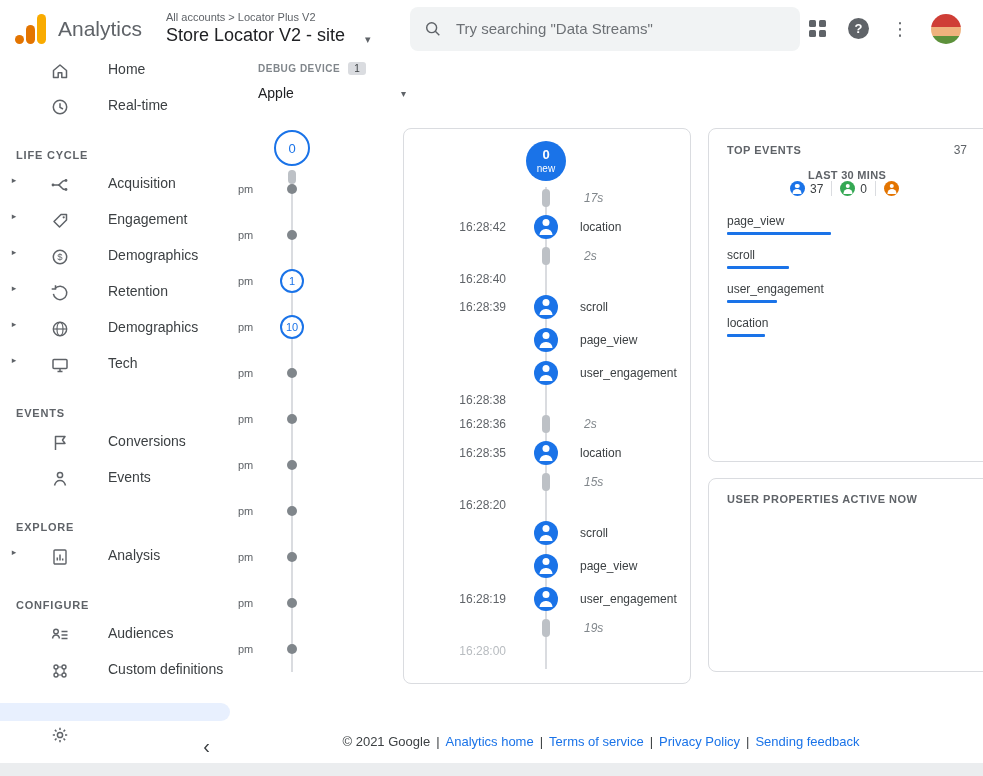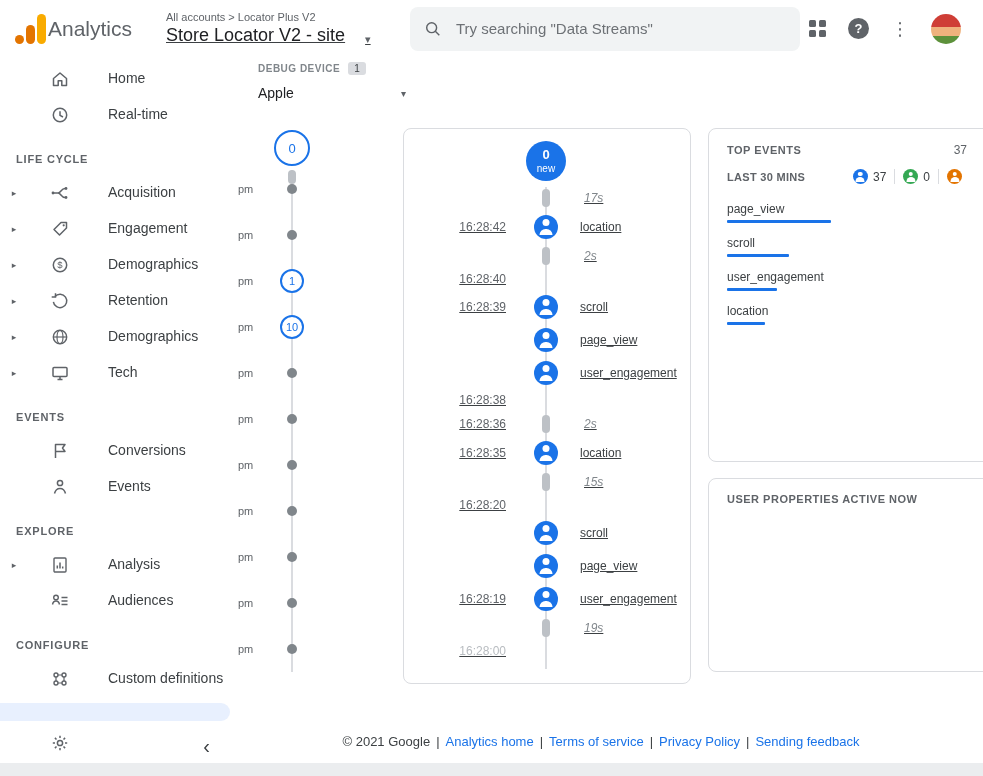--- a/index.html
+++ b/index.html
@@ -2,46 +2,46 @@
 <html><head>
 <meta charset="utf-8">
 <style>
   html,body{margin:0;padding:0;}
   body{width:983px;height:776px;position:relative;overflow:hidden;background:#fff;
        font-family:"Liberation Sans", sans-serif;color:#3c4043;}
   svg{display:block;}
 
   
   .header{position:absolute;top:0;left:0;right:0;height:57px;display:flex;align-items:center;background:#fff;z-index:4;}
-  .logo-area{display:flex;align-items:center;padding-left:14px;cursor:pointer;width:136px;flex:none;}
+  .logo-area{display:flex;align-items:center;gap:10px;padding-left:14px;cursor:pointer;width:136px;flex:none;}
   .ga-logo{position:relative;width:34px;height:30px;flex:none;}
   .ga-bar-tall{position:absolute;right:2px;bottom:0;width:9px;height:30px;background:#f9ab00;border-radius:4.5px;}
   .ga-bar-mid{position:absolute;left:12px;bottom:0;width:9px;height:19px;background:#e37400;border-radius:4.5px;}
   .ga-dot{position:absolute;left:1px;bottom:0;width:9px;height:9px;background:#e37400;border-radius:50%;}
   .app-name{font-size:21px;color:#5f6368;}
   .property-block{margin-left:16px;cursor:pointer;min-width:230px;}
   .breadcrumb{font-size:11px;color:#5f6368;}
-  .property-row{display:flex;align-items:flex-end;gap:20px;margin-top:2px;text-decoration:underline;}
+  .property-row{display:flex;align-items:flex-end;gap:20px;margin-top:2px;}
   .property-name{font-size:18px;color:#202124;}
   .caret{font-size:11px;color:#5f6368;}
   .search-bar{margin-left:14px;width:390px;height:44px;background:#f1f3f4;border-radius:8px;display:flex;align-items:center;padding:0 14px;box-sizing:border-box;}
   .search-ic{width:18px;height:18px;flex:none;margin-right:12px;}
   .search-input{border:none;outline:none;background:transparent;font-family:"Liberation Sans",sans-serif;font-size:15px;color:#3c4043;width:100%;}
   .search-input::placeholder{color:#5f6368;opacity:.9;}
   .header-actions{margin-left:auto;margin-right:22px;display:flex;align-items:center;gap:22px;}
   .apps-grid{display:grid;grid-template-columns:7px 7px;grid-gap:3px;cursor:pointer;}
   .apps-grid i{width:7px;height:7px;background:#5f6368;border-radius:1.5px;}
   .help-circle{width:21px;height:21px;border-radius:50%;background:#5f6368;color:#fff;font-size:13px;font-weight:bold;display:flex;align-items:center;justify-content:center;cursor:pointer;}
   .more-dots{font-size:18px;color:#5f6368;cursor:pointer;line-height:1;}
   .avatar{width:30px;height:30px;border-radius:50%;cursor:pointer;
           background:linear-gradient(180deg,#cf3e36 0%,#cf3e36 42%,#efb27d 42%,#efb27d 72%,#5d913b 72%);}
 
   
   .sidebar{position:absolute;top:57px;left:0;width:236px;bottom:13px;background:#fff;z-index:3;padding-top:4px;box-sizing:border-box;}
-  .side-row{display:flex;align-items:center;min-height:36px;padding:0 8px;cursor:pointer;color:#3c4043;font-size:14px;gap:24px;}
+  .side-row{display:flex;min-height:36px;padding:0 8px;cursor:pointer;color:#3c4043;font-size:14px;gap:24px;}
   .side-arrow{width:12px;flex:none;font-size:9px;color:#5f6368;text-align:center;}
   .side-icon{width:20px;height:20px;margin:0 14px 0 6px;color:#5f6368;flex:none;}
   .side-label{line-height:1.25;max-width:120px;}
   .side-row[data-type="section"]{min-height:22px;padding:16px 0 4px 16px;color:#5f6368;font-size:11px;font-weight:bold;letter-spacing:.8px;cursor:default;}
   .side-strip{height:18px;margin:6px 0 4px 0;width:calc(100% - 6px);background:#e8f0fe;border-radius:0 18px 18px 0;cursor:pointer;}
   .collapse-btn{position:absolute;bottom:4px;right:20px;border:none;background:none;font-size:20px;color:#3c4043;cursor:pointer;font-family:"Liberation Sans",sans-serif;}
 
   
   .main{position:absolute;top:57px;left:236px;right:0;bottom:13px;background:#fff;overflow:hidden;}
 
@@ -64,21 +64,21 @@
   .m-circle{display:none;width:20px;height:20px;border:2px solid #1a73e8;background:#fff;border-radius:50%;color:#1a73e8;font-size:11px;align-items:center;justify-content:center;}
   .minute-row[data-kind="circle"] .m-circle{display:flex;}
 
   
   .stream-card{position:absolute;left:167px;top:71px;width:288px;height:556px;border:1px solid #dadce0;border-radius:8px;background:#fff;overflow:hidden;box-sizing:border-box;}
   .stream-line{position:absolute;left:141px;top:58px;bottom:14px;width:2px;background:#dadce0;}
   .stream-top-circle{position:absolute;left:122px;top:12px;width:40px;height:40px;border-radius:50%;background:#1a73e8;color:#fff;display:flex;flex-direction:column;align-items:center;justify-content:center;line-height:1.1;z-index:2;cursor:pointer;}
   .stc-num{font-size:13px;font-weight:bold;}
   .stc-new{font-size:10px;}
   .stream-rows{position:relative;margin-top:56px;}
-  .stream-row{display:grid;grid-template-columns:116px 52px 1fr;align-items:center;text-decoration:underline;}
+  .stream-row{display:grid;grid-template-columns:116px 52px 1fr;align-items:center;}
   .stream-row[data-type="event"]{height:33px;}
   .stream-row[data-type="time"],.stream-row[data-type="time-end"]{height:22px;}
   .stream-row[data-type="duration"]{height:25px;}
   .stream-time{text-align:right;padding-right:14px;font-size:12px;color:#5f6368;}
   .stream-row[data-type="time-end"] .stream-time{color:#b8bcc0;}
   .stream-node{display:flex;align-items:center;justify-content:center;position:relative;z-index:2;}
   .seg{display:none;width:8px;height:18px;border-radius:4px;background:#bdc1c6;}
   .stream-row[data-type="duration"] .seg{display:block;}
   .evt-badge{display:none;position:relative;width:24px;height:24px;border-radius:50%;background:#1a73e8;}
   .evt-badge::before{content:"";position:absolute;left:50%;top:4px;transform:translateX(-50%);width:7px;height:7px;border-radius:50%;background:#fff;}
@@ -86,21 +86,21 @@
   .stream-row[data-type="event"] .evt-badge{display:block;}
   .stream-label{font-size:12px;color:#3c4043;padding-left:8px;display:flex;align-items:center;gap:4px;}
   .dur{font-style:italic;color:#80868b;}
 
   
   .right-col{position:absolute;left:472px;top:71px;width:300px;}
   .card{border:1px solid #dadce0;border-radius:8px;background:#fff;box-sizing:border-box;}
   .top-events{height:334px;padding:14px 40px 14px 18px;}
   .te-head{display:flex;justify-content:space-between;align-items:center;font-size:11px;font-weight:bold;color:#5f6368;letter-spacing:.5px;}
   .te-total{font-weight:normal;font-size:12px;letter-spacing:0;}
-  .te-sub{display:flex;justify-content:space-between;align-items:center;margin-top:12px;font-size:11px;font-weight:bold;color:#5f6368;letter-spacing:.3px;}
+  .te-sub{display:flex;justify-content:space-between;align-items:center;margin-top:12px;font-size:11px;font-weight:bold;color:#5f6368;letter-spacing:.3px;flex-direction:column;}
   .te-counters{display:flex;align-items:center;font-weight:normal;letter-spacing:0;}
   .counter{display:flex;align-items:center;gap:5px;font-size:12px;color:#3c4043;}
   .counter + .counter{border-left:1px solid #dadce0;margin-left:8px;padding-left:8px;}
   .counter-dot{width:15px;height:15px;border-radius:50%;position:relative;flex:none;}
   .counter-dot::before{content:"";position:absolute;left:50%;top:2.5px;transform:translateX(-50%);width:4.5px;height:4.5px;border-radius:50%;background:#fff;}
   .counter-dot::after{content:"";position:absolute;left:50%;bottom:2.5px;transform:translateX(-50%);width:9px;height:4.5px;border-radius:5px 5px 0 0;background:#fff;}
   .te-list{margin-top:18px;}
   .te-row{margin-bottom:13px;cursor:pointer;}
   .te-name{display:block;font-size:12px;color:#3c4043;}
   .te-bar{display:block;height:3px;background:#1a73e8;margin-top:4px;border-radius:1px;}
@@ -318,31 +318,31 @@
       </div>
 
       <div class="side-row" data-type="item">
         <span class="side-arrow">▸</span>
         <svg class="side-icon" viewBox="0 0 20 20">
           <use href="#i-analysis"></use>
         </svg>
         <span class="side-label">Analysis</span>
       </div>
 
+      <div class="side-row" data-type="section">
+
+        <span class="side-label">CONFIGURE</span>
+      </div>
+
       <div class="side-row" data-type="item">
         <span class="side-arrow"></span>
         <svg class="side-icon" viewBox="0 0 20 20">
           <use href="#i-audiences"></use>
         </svg>
         <span class="side-label">Audiences</span>
-      </div>
-
-      <div class="side-row" data-type="section">
-
-        <span class="side-label">CONFIGURE</span>
       </div>
 
       <div class="side-row" data-type="item">
         <span class="side-arrow"></span>
         <svg class="side-icon" viewBox="0 0 20 20">
           <use href="#i-custom"></use>
         </svg>
         <span class="side-label">Custom definitions</span>
       </div>
     </div>

